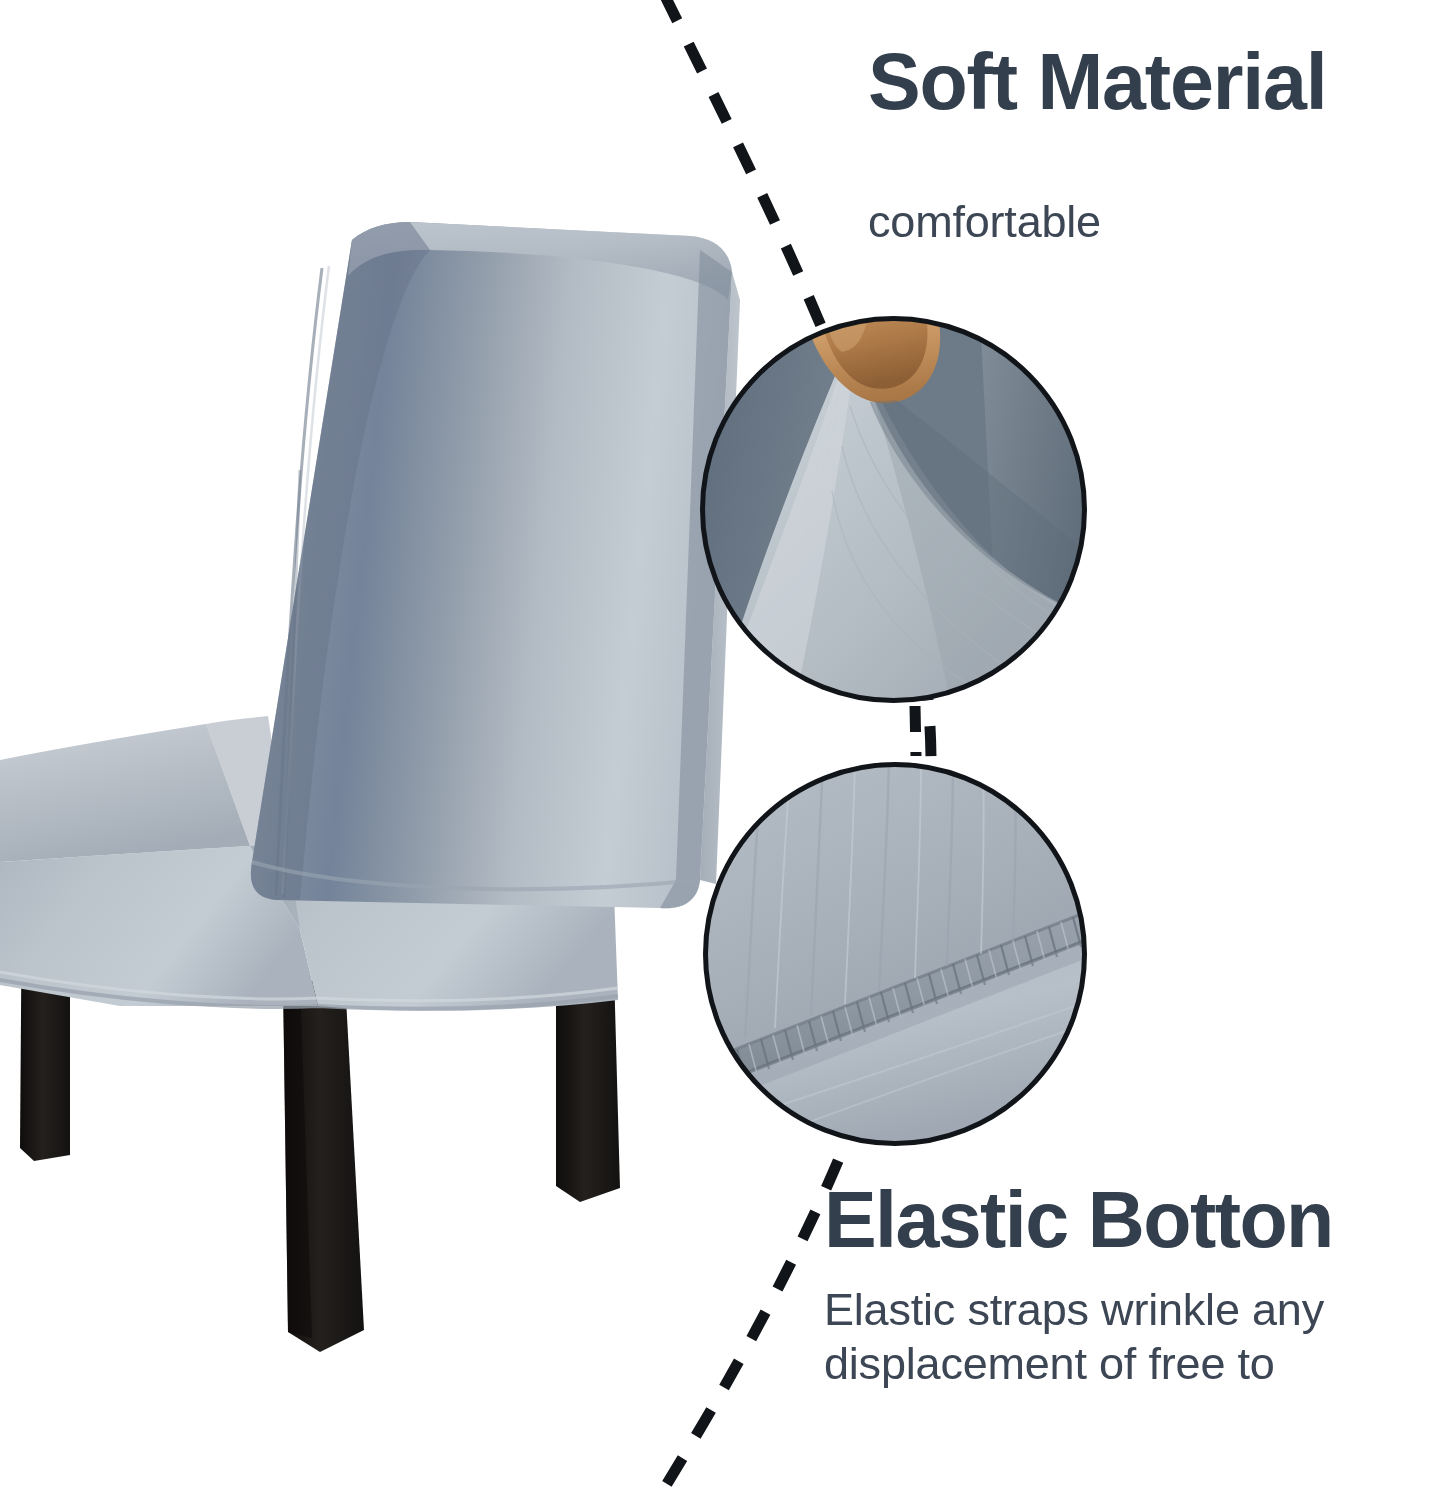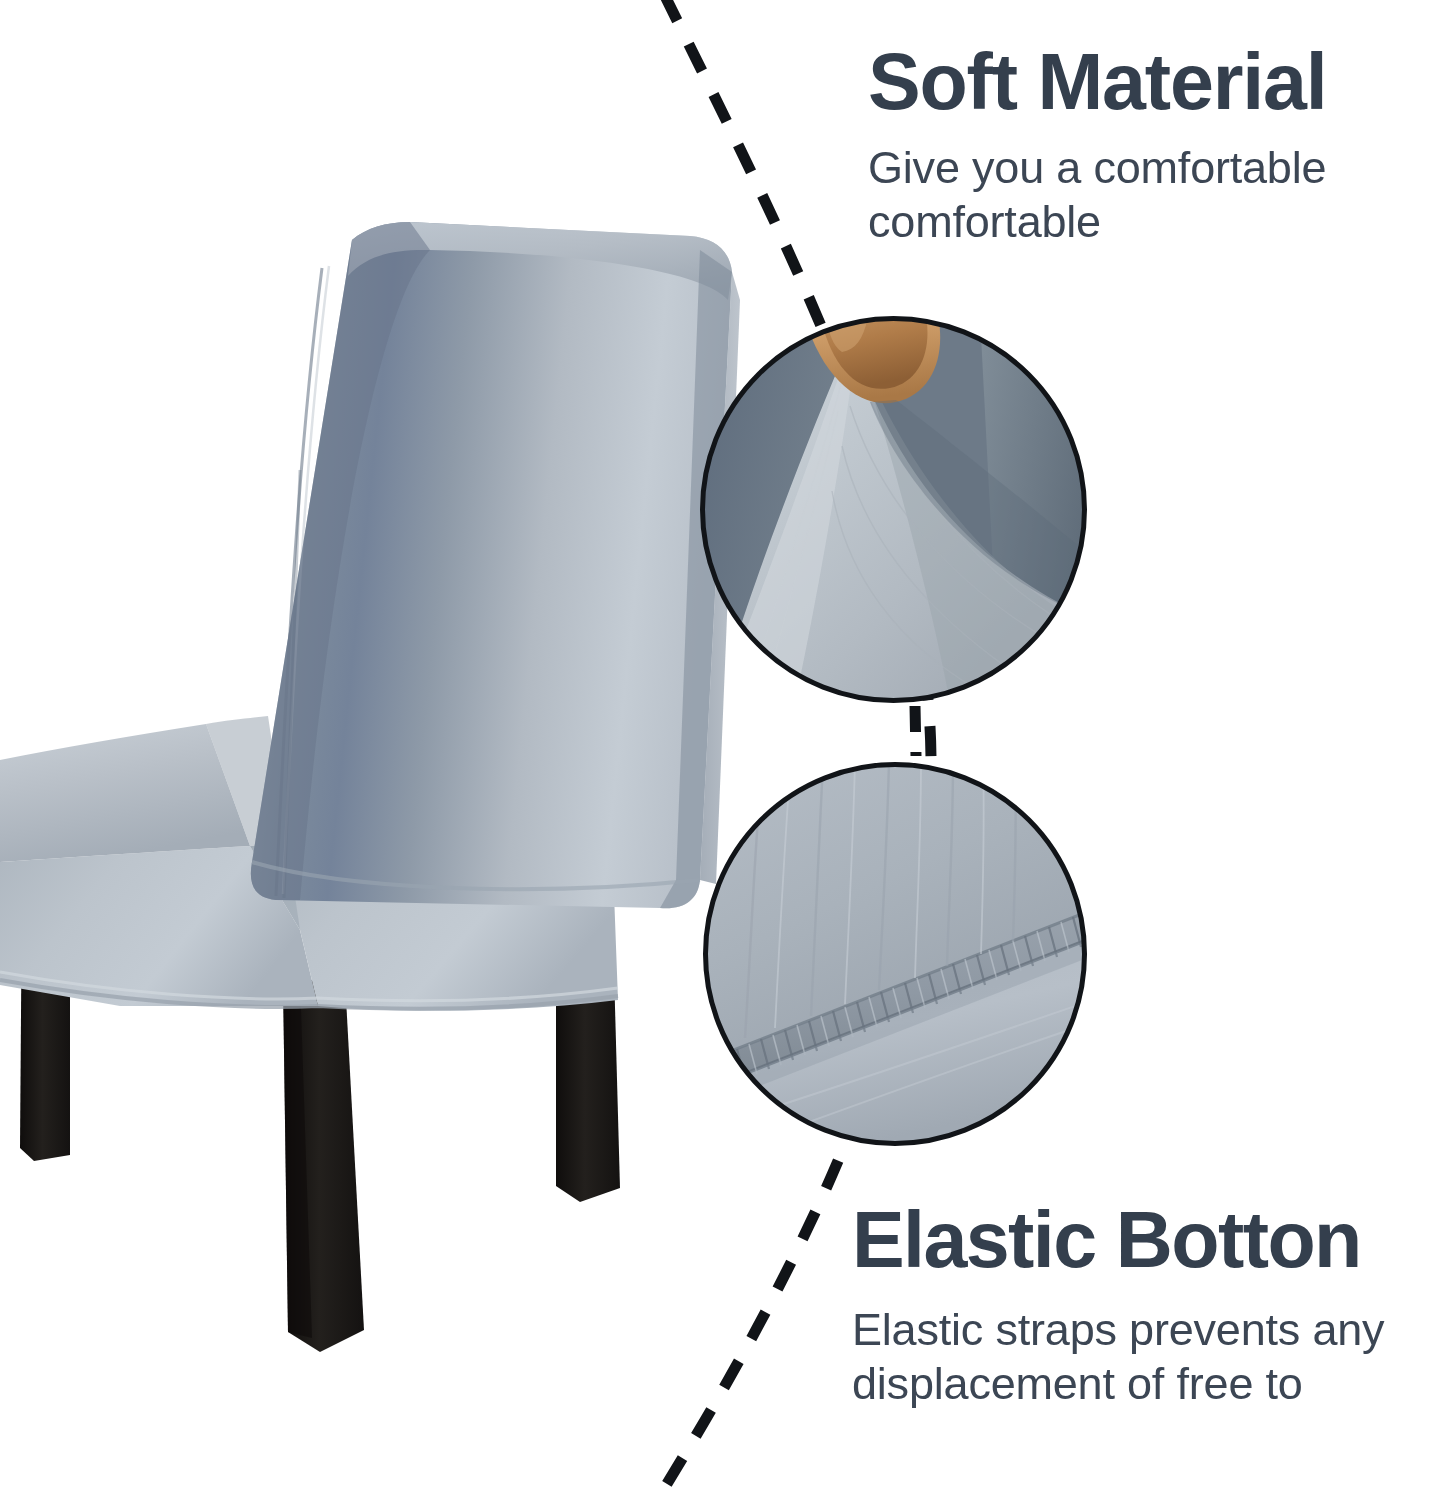--- a/index.html
+++ b/index.html
@@ -10,21 +10,21 @@
     background:#ffffff;
   }
   .stage{position:absolute;inset:0;width:1442px;height:1500px;}
 
   
   .art{position:absolute;left:0;top:0;width:1442px;height:1500px;}
 
   
   .callout{position:absolute;}
   .callout.top{left:868px;top:44px;width:530px;}
-  .callout.bottom{left:852px;top:1182px;width:560px;margin-top:20px;}
+  .callout.bottom{left:824px;top:1182px;width:560px;}
 
   .heading{
     font-size:79px;line-height:0.95;font-weight:700;color:#343f4d;
     letter-spacing:-1.2px;margin:0;white-space:nowrap;
   }
   .subtext{
     font-size:45px;line-height:1.19;font-weight:400;color:#3c4654;
     letter-spacing:-0.2px;margin:22px 0 0 0;
   }
   .callout.bottom .heading{letter-spacing:-1.6px;}
@@ -310,26 +310,26 @@
       </g>
     </g>
   </svg>
 
   <div class="detail-circle" id="circle-soft"></div>
   <div class="detail-circle" id="circle-elastic"></div>
 
   <div class="callout top">
     <h2 class="heading">Soft Material</h2>
     <p class="subtext">
-      <span>Give you a comfortable</span><br>
+      <br>
       <span>comfortable</span>
     </p>
   </div>
 
   <div class="callout bottom">
     <h2 class="heading">Elastic Botton</h2>
     <p class="subtext">
-      <span>Elastic straps prevents any</span><br>
+      <span>Elastic straps wrinkle any</span><br>
       <span>displacement of free to</span><br>
     </p>
   </div>
 
 </div>
 
 </body></html>

